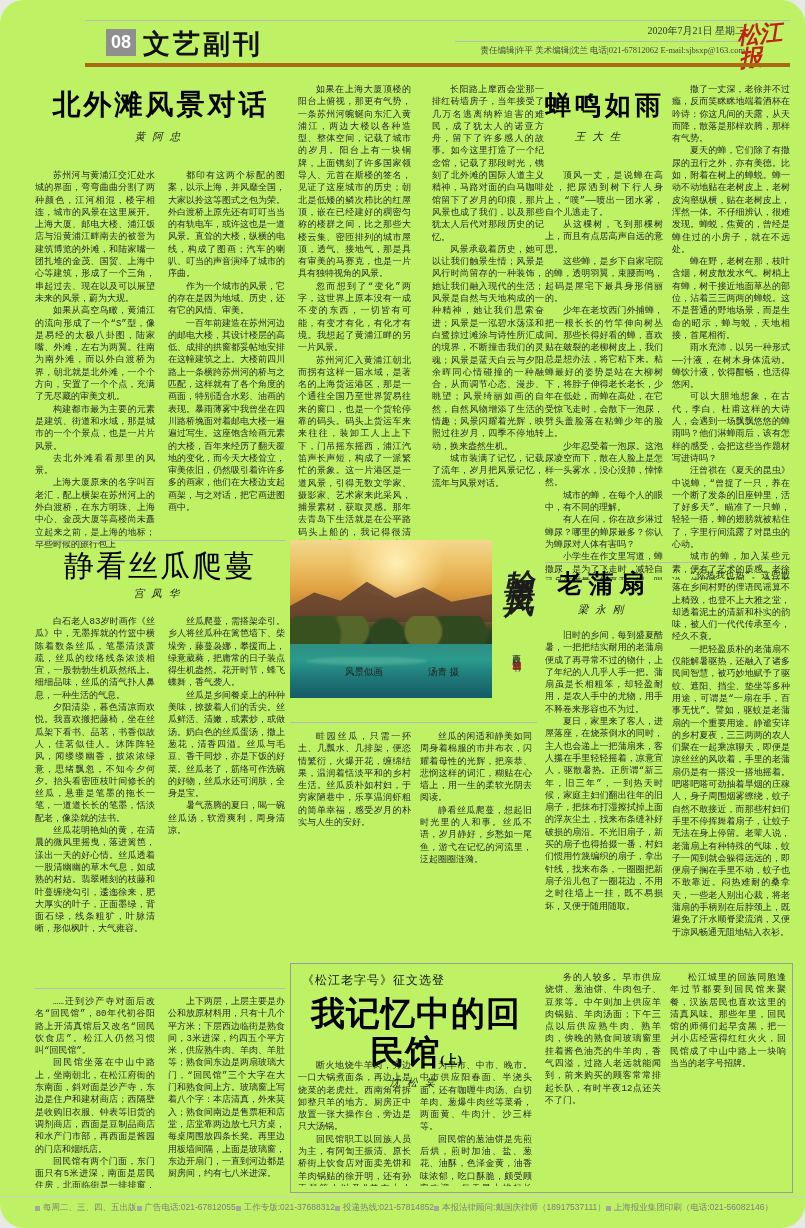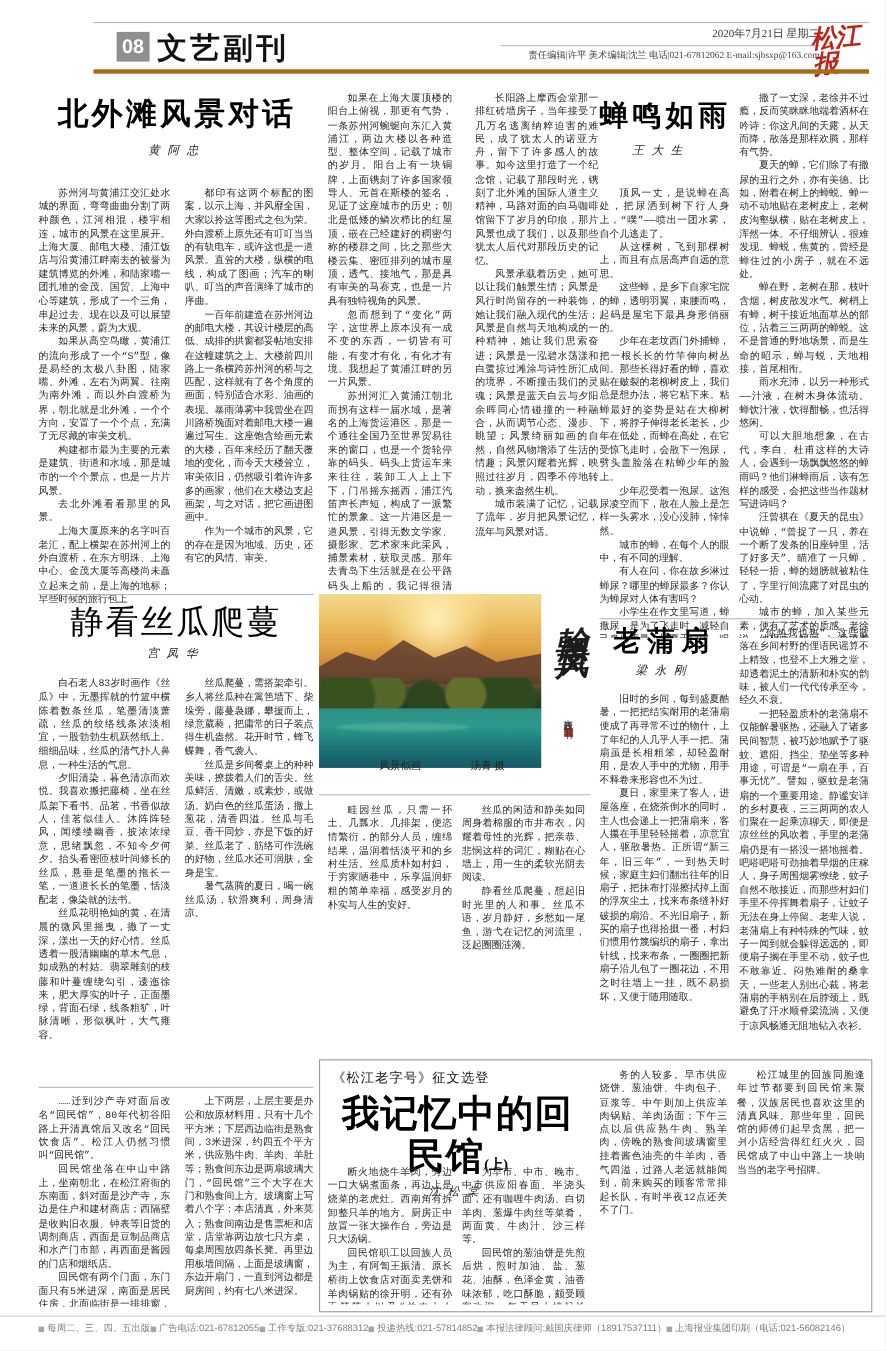--- a/index.html
+++ b/index.html
@@ -1,17 +1,17 @@
 <!DOCTYPE html>
 <html><head>
 <meta charset="utf-8">
 <style>
   html,body{margin:0;padding:0;background:#e8e8e4;}
-  .page{position:relative;width:805px;height:1228px;background:#ffffff;margin:0 auto;
-        font-family:"Liberation Serif","DejaVu Serif",serif;overflow:hidden;}
+  .page{position:relative;width:805px;height:1228px;background:#bef264;margin:0 auto;
+        font-family:"Liberation Serif","DejaVu Serif",serif;overflow:hidden;border-radius:24px;}
   .hr{position:absolute;height:1px;background:#b8b8b4;}
   .thickbar{position:absolute;left:85px;top:63px;width:705px;height:4px;background:#a96a12;}
   
   .pageno{position:absolute;left:106px;top:29px;width:30px;height:27px;background:#8f8f8f;
           color:#fff;font-weight:bold;font-size:18px;line-height:27px;text-align:center;
           font-family:"Liberation Sans",sans-serif;}
   .secname{position:absolute;left:143px;top:26px;font-size:27px;font-weight:bold;color:#111;
            letter-spacing:3px;}
   .hdate{position:absolute;left:510px;top:24px;width:235px;text-align:right;font-size:10px;color:#333;}
   .heds{position:absolute;left:455px;top:45px;width:290px;text-align:right;font-size:8.5px;color:#444;}
@@ -47,21 +47,21 @@
   .water{position:absolute;left:0;top:66%;width:100%;height:34%;
        background:linear-gradient(180deg,#2f8f82 0%,#2a9a8d 30%,#1f7a79 60%,#155b66 100%);}
   .wstreak{position:absolute;left:8%;top:74%;width:60%;height:5%;border-radius:50%;
        background:rgba(120,200,170,0.35);filter:blur(1px);}
   .callig{position:absolute;left:497px;top:478px;width:40px;height:220px;text-align:center;}
   .callig .big{writing-mode:vertical-rl;font-size:30px;font-weight:bold;font-style:italic;
        color:#1c1c1c;letter-spacing:10px;line-height:40px;height:165px;margin:0 auto;
        transform:rotate(-2deg);}
   .callig .sig{writing-mode:vertical-rl;font-size:8.5px;color:#333;letter-spacing:2px;margin:4px auto 0;}
   .seal{display:block;width:8px;height:8px;background:#c43a2a;margin:3px auto 0;}
-  .cap{position:absolute;top:690px;font-size:9.5px;color:#222;}
+  .cap{position:absolute;top:666px;font-size:9.5px;color:#222;}
   
   .fbox{position:absolute;left:290px;top:963px;width:501px;height:228px;border:1px solid #9a9a96;}
   
   .footer{position:absolute;left:35px;top:1202px;width:755px;display:flex;justify-content:flex-start;
           font-size:8.5px;color:#7c7c7c;font-family:"Liberation Sans",sans-serif;}
   .fitem{display:flex;align-items:center;gap:3px;white-space:nowrap;}
   .sq{display:inline-block;width:5px;height:5px;background:#a5a5a1;}
 </style>
 </head>
 <body>
@@ -83,22 +83,22 @@
   </div>
   <div class="col" style="left:35px;top:170px;width:120px;height:410px">
       <p>苏州河与黄浦江交汇处水城的界面，弯弯曲曲分割了两种颜色，江河相混，楼宇相连，城市的风景在这里展开。上海大厦、邮电大楼、浦江饭店与沿黄浦江畔南去的被誉为建筑博览的外滩，和陆家嘴一团扎堆的金茂、国贸、上海中心等建筑，形成了一个三角，串起过去、现在以及可以展望未来的风景，蔚为大观。</p>
       <p>如果从高空鸟瞰，黄浦江的流向形成了一个“S”型，像是易经的太极八卦图，陆家嘴、外滩，左右为两翼。往南为南外滩，而以外白渡桥为界，朝北就是北外滩，一个个方向，安置了一个个点，充满了无尽藏的审美文机。</p>
       <p>构建都市最为主要的元素是建筑、街道和水域，那是城市的一个个景点，也是一片片风景。</p>
       <p>去北外滩看看那里的风景。</p>
       <p>上海大厦原来的名字叫百老汇，配上横架在苏州河上的外白渡桥，在东方明珠、上海中心、金茂大厦等高楼尚未矗立起来之前，是上海的地标；早些时候的旅行包上</p>
     </div>
   <div class="col" style="left:168px;top:170px;width:117px;height:410px">
       <p>都印有这两个标配的图案，以示上海，并风靡全国，大家以拎这等图式之包为荣。外白渡桥上原先还有叮叮当当的有轨电车，或许这也是一道风景。直耸的大楼，纵横的电线，构成了图画；汽车的喇叭、叮当的声音演绎了城市的序曲。</p>
+      <p>作为一个城市的风景，它的存在是因为地域、历史，还有它的风情、审美。</p>
       <p>一百年前建造在苏州河边的邮电大楼，其设计楼层的高低、成排的拱窗都妥帖地安排在这幢建筑之上。大楼前四川路上一条横跨苏州河的桥与之匹配，这样就有了各个角度的画面，特别适合水彩、油画的表现。暴雨薄雾中我曾坐在四川路桥堍面对着邮电大楼一遍遍过写生。这座饱含绘画元素的大楼，百年来经历了翻天覆地的变化，而今天大楼耸立，审美依旧，仍然吸引着许许多多的画家，他们在大楼边支起画架，与之对话，把它画进图画中。</p>
-      <p>作为一个城市的风景，它的存在是因为地域、历史，还有它的风情、审美。</p>
     </div>
   <div class="col" style="left:298px;top:84px;width:113px;height:496px">
       <p>如果在上海大厦顶楼的阳台上俯视，那更有气势，一条苏州河蜿蜒向东汇入黄浦江，两边大楼以各种造型、整体空间，记载了城市的岁月。阳台上有一块铜牌，上面镌刻了许多国家领导人、元首在斯楼的签名，见证了这座城市的历史；朝北是低矮的鳞次栉比的红屋顶，嵌在已经建好的稠密匀称的楼群之间，比之那些大楼云集、密匝排列的城市屋顶，透气、接地气，那是具有审美的马赛克，也是一片具有独特视角的风景。</p>
       <p>忽而想到了“变化”两字，这世界上原本没有一成不变的东西，一切皆有可能，有变才有化，有化才有境。我想起了黄浦江畔的另一片风景。</p>
       <p>苏州河汇入黄浦江朝北而拐有这样一届水域，是著名的上海货运港区，那是一个通往全国乃至世界贸易往来的窗口，也是一个货轮停靠的码头。码头上货运车来来往往，装卸工人上上下下，门吊摇东摇西，浦江汽笛声长声短，构成了一派繁忙的景象。这一片港区是一道风景，引得无数文学家、摄影家、艺术家来此采风，捕景素材，获取灵感。那年去青岛下生活就是在公平路码头上船的，我记得很清楚，三十几个小时，早上起来到甲板能看见湛蓝的海，那是我第一次证实了海是蓝色的，在脑海里挥之不去。</p>
     </div>
   <div class="col" style="left:432px;top:84px;width:112px;height:496px">
       <p>长阳路上摩西会堂那一排红砖墙房子，当年接受了几万名逃离纳粹迫害的难民，成了犹太人的诺亚方舟，留下了许多感人的故事。如今这里打造了一个纪念馆，记载了那段时光，镌刻了北外滩的国际人道主义精神，马路对面的白马咖啡馆留下了岁月的印痕，那片风景也成了我们，以及那些犹太人后代对那段历史的记忆。</p>
       <p>风景承载着历史，她可以让我们触景生情；风景是风行时尚留存的一种装饰，她让我们融入现代的生活；风景是自然与天地构成的一种精神，她让我们思索奋进；风景是一泓碧水荡漾和白鹭掠过滩涂与诗性所汇成的境界，不断撞击我们的灵魂；风景是蓝天白云与夕阳余晖同心情碰撞的一种融合，从而调节心态、漫步、眺望；风景绮丽如画的自然，自然风物增添了生活的情趣；风景闪耀着光辉，映照过往岁月，四季不停地转动，换来盎然生机。</p>
       <p>城市装满了记忆，记载了流年，岁月把风景记忆，流年与风景对话。</p>
@@ -129,21 +129,21 @@
     </div>
 
   <div class="hr" style="left:35px;top:540px;width:250px"></div>
   <div class="t-wrap" style="left:35px;top:549px;width:250px">
     <div class="t3">静看丝瓜爬蔓</div>
     <div class="byline" style="margin-top:5px">宫凤华</div>
   </div>
   <div class="col" style="left:35px;top:616px;width:120px;height:366px">
       <p>白石老人83岁时画作《丝瓜》中，无墨挥就的竹篮中横陈着数条丝瓜，笔墨清淡萧疏，丝瓜的纹络线条浓淡相宜，一股勃勃生机跃然纸上。细细品味，丝瓜的清气扑人鼻息，一种生活的气息。</p>
       <p>夕阳清染，暮色清凉而欢悦。我喜欢搬把藤椅，坐在丝瓜架下看书、品茗，书香似故人，佳茗似佳人。沐阵阵轻风，闻缕缕幽香，披浓浓绿意，思绪飘忽，不知今夕何夕。抬头看密匝枝叶间修长的丝瓜，悬垂是笔墨的拖长一笔，一道道长长的笔墨，恬淡配老，像染就的法书。</p>
-      <p>丝瓜花明艳灿的黄，在清晨的微风里摇曳，撒了一丈深，漾出一天的好心情。丝瓜透着一股清幽幽的草木气息，如成熟的村姑。翡翠雕刻的枝藤和叶蔓缠绕勾引，逶迤徐来，肥大厚实的叶子，正面墨绿，背面石绿，线条粗犷，叶脉清晰，形似枫叶，大气雍容。</p>
+      <p>丝瓜花明艳灿的黄，在清晨的微风里摇曳，落进篱笆，漾出一天的好心情。丝瓜透着一股清幽幽的草木气息，如成熟的村姑。翡翠雕刻的枝藤和叶蔓缠绕勾引，逶迤徐来，肥大厚实的叶子，正面墨绿，背面石绿，线条粗犷，叶脉清晰，形似枫叶，大气雍容。</p>
     </div>
   <div class="col" style="left:168px;top:616px;width:117px;height:366px">
       <p>丝瓜爬蔓，需搭架牵引。乡人将丝瓜种在篱笆墙下、柴垛旁，藤蔓袅娜，攀援而上，绿意葳蕤，把庸常的日子装点得生机盎然。花开时节，蜂飞蝶舞，香气袭人。</p>
       <p>丝瓜是乡间餐桌上的种种美味，撩拨着人们的舌尖。丝瓜鲜活、清嫩，或素炒，或做汤。奶白色的丝瓜蛋汤，撒上葱花，清香四溢。丝瓜与毛豆、香干同炒，亦是下饭的好菜。丝瓜老了，筋络可作洗碗的好物，丝瓜水还可润肤，全身是宝。</p>
       <p>暑气蒸腾的夏日，喝一碗丝瓜汤，软滑爽利，周身清凉。</p>
     </div>
 
   <div class="photo">
     <div class="glow"></div>
     <div class="mtn"></div>
@@ -153,21 +153,21 @@
   </div>
   <div class="callig">
     <div class="big">翰墨风</div>
     <div class="sig">唐西林 书</div>
     <span class="seal"></span>
   </div>
   <div class="cap" style="left:345px">风景似画</div>
   <div class="cap" style="left:428px">汤青 摄</div>
   <div class="hr" style="left:290px;top:722px;width:247px"></div>
   <div class="col" style="left:298px;top:731px;width:113px;height:248px">
-      <p>畦园丝瓜，只需一抔土、几瓢水、几排架，便恣情繁衍，的部分人员，缠绵结果，温润着恬淡平和的乡村生活。丝瓜质朴如村妇，于穷家陋巷中，乐享温润虾粗的简单幸福，感受岁月的朴实与人生的安好。</p>
+      <p>畦园丝瓜，只需一抔土、几瓢水、几排架，便恣情繁衍，火爆开花，缠绵结果，温润着恬淡平和的乡村生活。丝瓜质朴如村妇，于穷家陋巷中，乐享温润虾粗的简单幸福，感受岁月的朴实与人生的安好。</p>
     </div>
   <div class="col" style="left:420px;top:731px;width:112px;height:248px">
       <p>丝瓜的闲适和静美如同周身着棉服的市井布衣，闪耀着母性的光辉，把亲恭、悲悯这样的词汇，糊贴在心墙上，用一生的柔软光阴去阅读。</p>
       <p>静看丝瓜爬蔓，想起旧时光里的人和事。丝瓜不语，岁月静好，乡愁如一尾鱼，游弋在记忆的河流里，泛起圈圈涟漪。</p>
     </div>
 
   <div class="hr" style="left:545px;top:562px;width:245px"></div>
   <div class="t-wrap" style="left:545px;top:570px;width:118px">
     <div class="t4">老蒲扇</div>
     <div class="byline" style="margin-top:5px">梁永刚</div>

